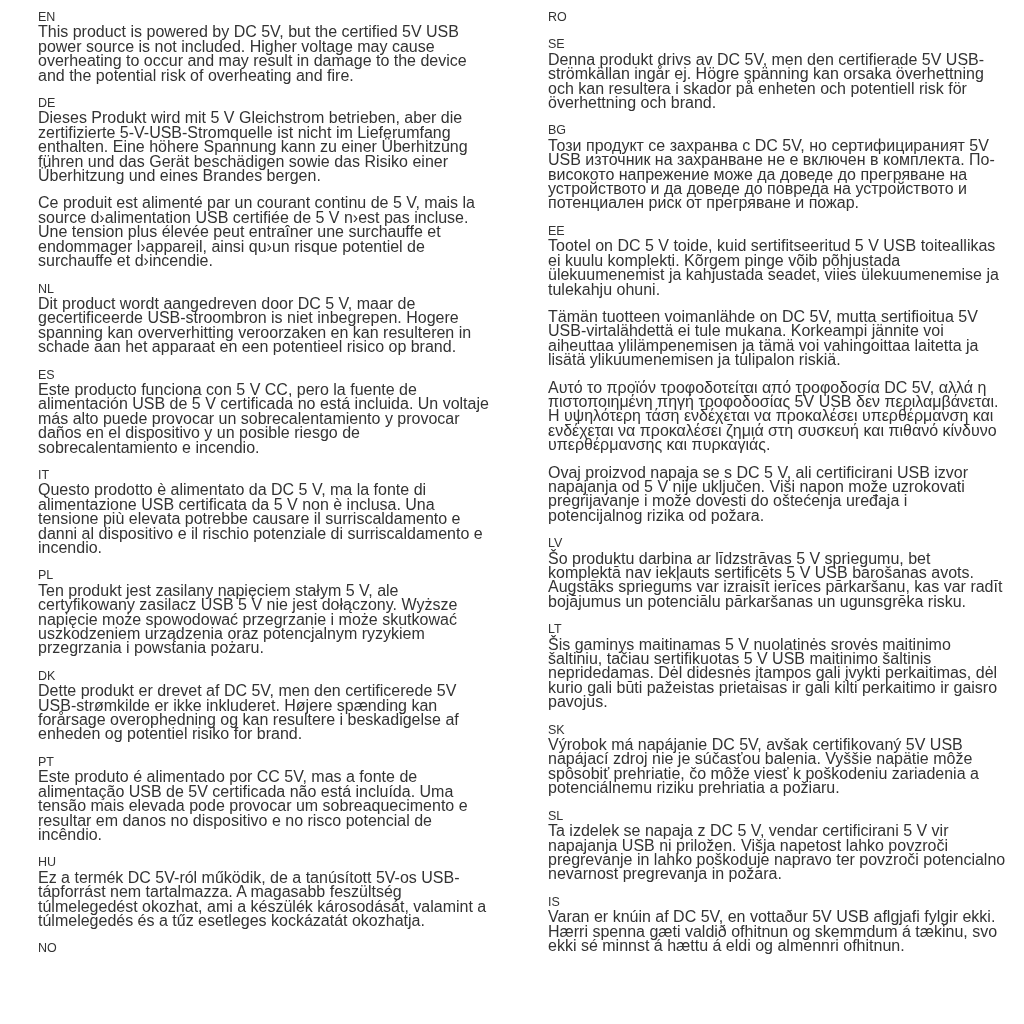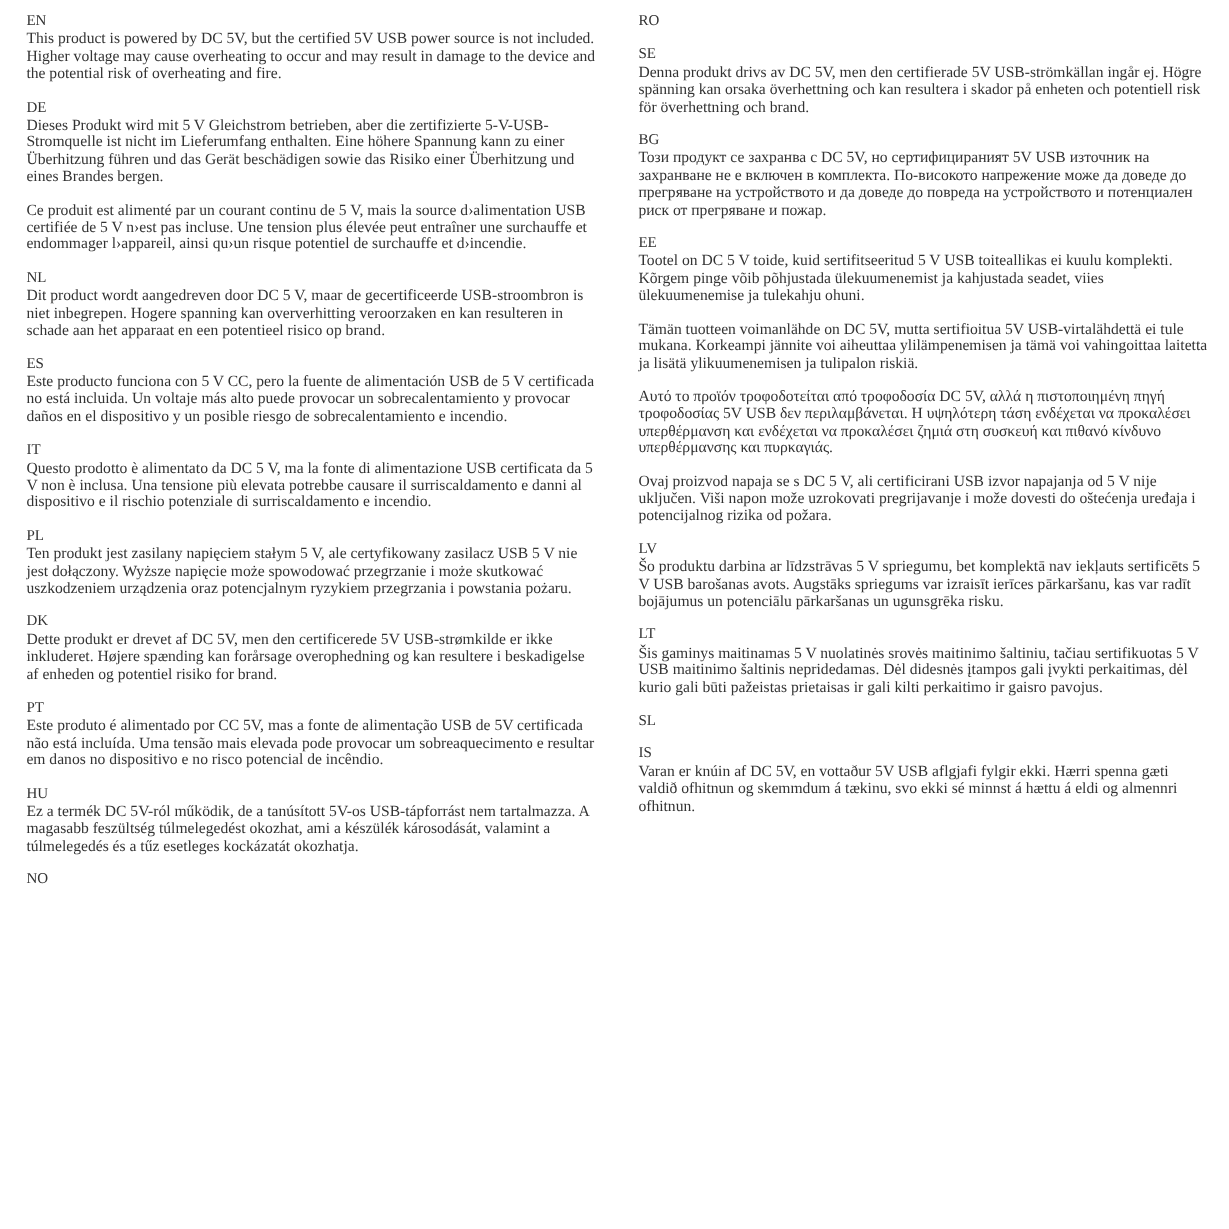--- a/index.html
+++ b/index.html
@@ -18,31 +18,30 @@
   }
   .columns {
     display: flex;
     gap: 36px;
   }
   .col {
     flex: 1 1 0;
     min-width: 0;
   }
   .lang-section {
-    margin: 0 0 13px 0;
-    font-family: Liberation Serif, serif;
+    margin: 0 0 13px 16px;
   }
   .lang-code {
     font-size: 12.5px;
     font-weight: 400;
     line-height: 14.4px;
     margin: 0 0 1px 0;
   }
   .lang-text {
-    font-size: 13px;
+    font-size: 16px;
     line-height: 14.4px;
     margin: 0;
     text-align: left;
   }
 </style>
 </head>
 <body>
 
 <div class="columns">
 
@@ -142,23 +141,28 @@
     <section class="lang-section">
       <h2 class="lang-code">LV</h2>
       <p class="lang-text">Šo produktu darbina ar līdzstrāvas 5 V spriegumu, bet komplektā nav iekļauts sertificēts 5 V USB barošanas avots. Augstāks spriegums var izraisīt ierīces pārkaršanu, kas var radīt bojājumus un potenciālu pārkaršanas un ugunsgrēka risku.</p>
     </section>
 
     <section class="lang-section">
       <h2 class="lang-code">LT</h2>
       <p class="lang-text">Šis gaminys maitinamas 5 V nuolatinės srovės maitinimo šaltiniu, tačiau sertifikuotas 5 V USB maitinimo šaltinis nepridedamas. Dėl didesnės įtampos gali įvykti perkaitimas, dėl kurio gali būti pažeistas prietaisas ir gali kilti perkaitimo ir gaisro pavojus.</p>
     </section>
 
+    <section class="lang-section">
+      <h2 class="lang-code">SK</h2>
+      <p class="lang-text">Výrobok má napájanie DC 5V, avšak certifikovaný 5V USB napájací zdroj nie je súčasťou balenia. Vyššie napätie môže spôsobiť prehriatie, čo môže viesť k poškodeniu zariadenia a potenciálnemu riziku prehriatia a požiaru.</p>
+    </section>
 
     <section class="lang-section">
       <h2 class="lang-code">SL</h2>
+      <p class="lang-text">Ta izdelek se napaja z DC 5 V, vendar certificirani 5 V vir napajanja USB ni priložen. Višja napetost lahko povzroči pregrevanje in lahko poškoduje napravo ter povzroči potencialno nevarnost pregrevanja in požara.</p>
     </section>
 
     <section class="lang-section">
       <h2 class="lang-code">IS</h2>
       <p class="lang-text">Varan er knúin af DC 5V, en vottaður 5V USB aflgjafi fylgir ekki. Hærri spenna gæti valdið ofhitnun og skemmdum á tækinu, svo ekki sé minnst á hættu á eldi og almennri ofhitnun.</p>
     </section>
 
   </div>
 
 </div>

